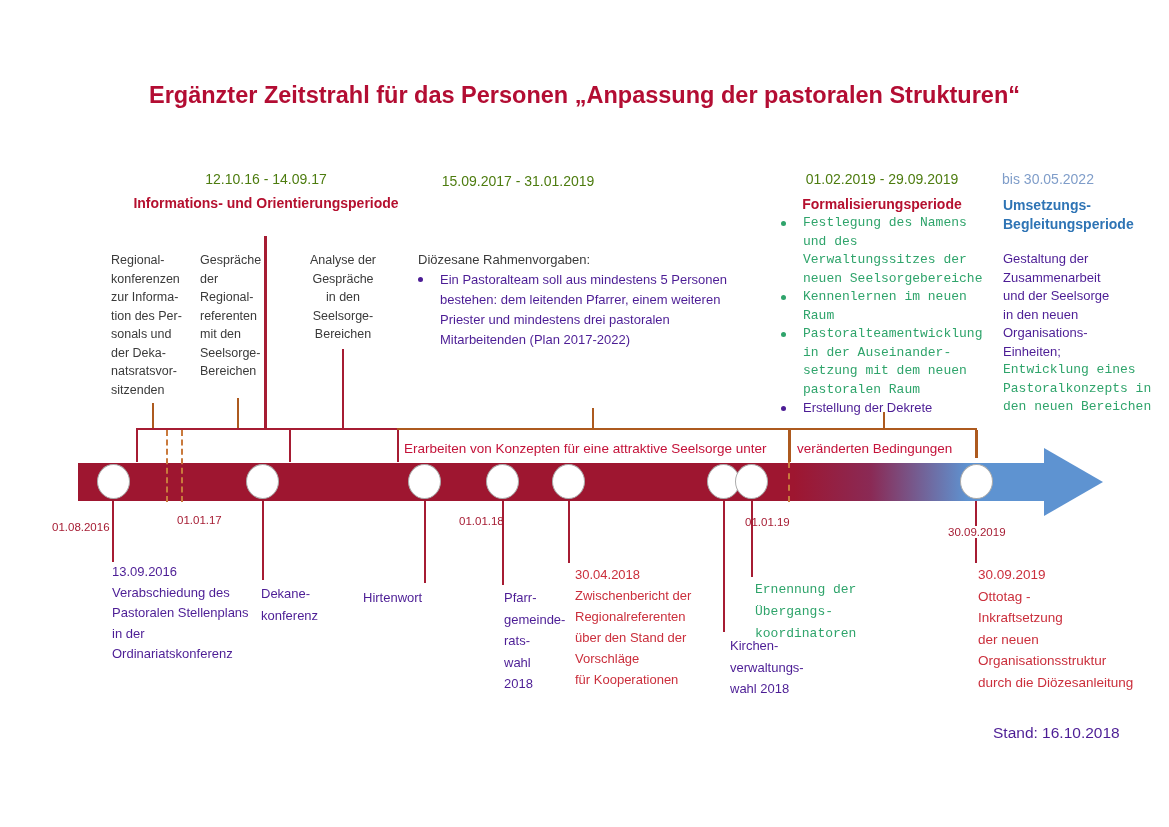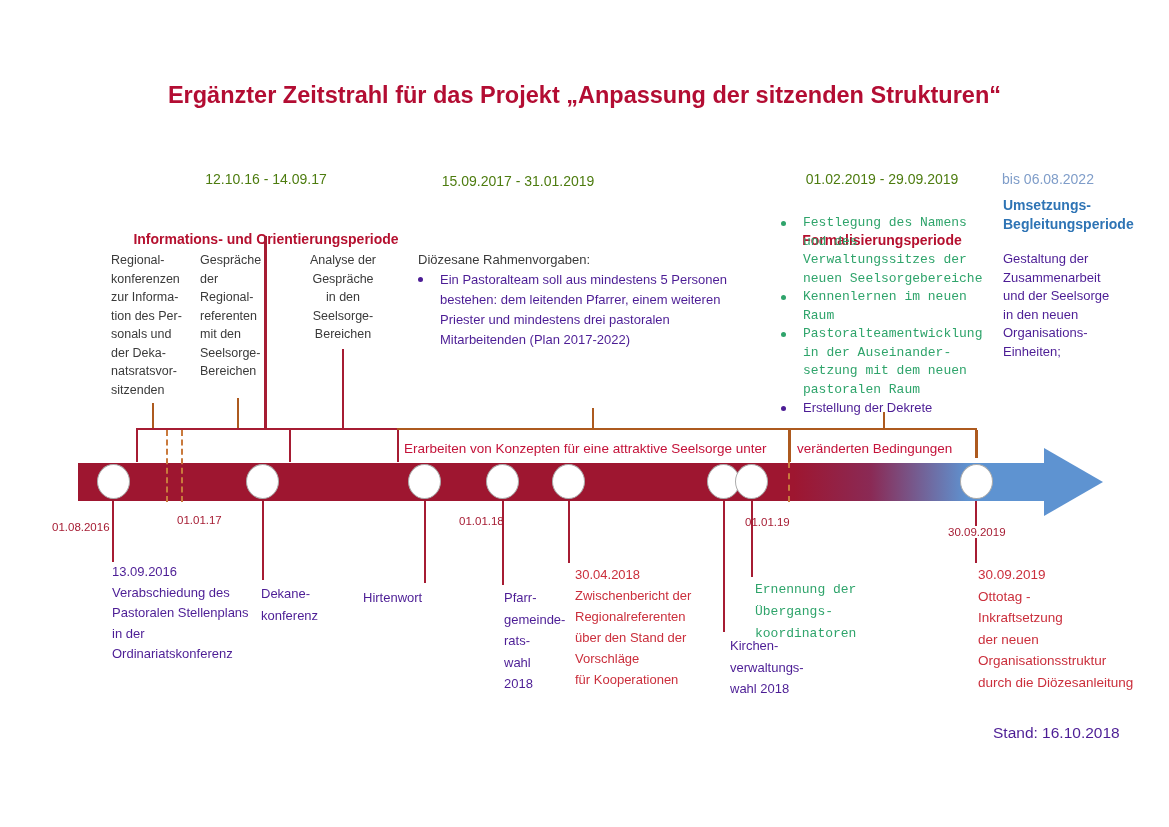--- a/index.html
+++ b/index.html
@@ -9,21 +9,21 @@
   .pre{white-space:pre-line;}
   .ctr{text-align:center;}
   .t12{font-size:12.5px;line-height:18.5px;}
   .t13{font-size:13px;line-height:18.5px;}
   .t13b{font-size:13px;line-height:20px;}
   .low{font-size:13px;line-height:21.5px;}
   .axisdate{font-size:11.5px;color:#a61c33;}
   .red{color:#cb2f3c;}
   .green{color:#2fa46b;font-family:Liberation Mono, monospace;}
   .black{color:#4c1d95;}
-  .periodname{font-weight:bold;font-size:14px;color:#b5102f;margin-top:36px;}
+  .periodname{font-weight:bold;font-size:14px;color:#b5102f;}
   .perioddate{font-size:14px;color:#4d7c0f;}
   .vline{position:absolute;background:#a61c33;}
   .oline{position:absolute;background:#ad5a1f;}
   .dashline{position:absolute;width:0;border-left:2px dashed #c97a3d;z-index:4;}
   .droplinet{position:absolute;width:1.5px;background:#a61c33;}
   .circle{position:absolute;width:33px;height:35px;border-radius:50%;
           background:#ffffff;border:1.5px solid #ababab;box-sizing:border-box;z-index:5;}
   .bullets{display:flex;flex-direction:column;}
   .bitem{display:flex;align-items:flex-start;}
   .dot{flex:0 0 auto;width:5px;height:5px;border-radius:50%;background:currentColor;
@@ -35,31 +35,31 @@
         border-left:59px solid #5e93d1;}
   #title{position:absolute;left:0;right:0;top:82px;text-align:center;
          font-size:23.5px;font-weight:bold;color:#b30d33;}
   .banner{position:absolute;top:441px;font-size:13.5px;color:#c41239;z-index:6;}
 </style>
 </head>
 <body>
 
 <div id="slide">
 
-  <div id="title">Ergänzter Zeitstrahl für das Projekt „Anpassung der sitzenden Strukturen“</div>
+  <div id="title">Ergänzter Zeitstrahl für das Personen „Anpassung der pastoralen Strukturen“</div>
 
   <div class="abs perioddate ctr" style="left:141px;top:171px;width:250px;">12.10.16 - 14.09.17</div>
   <div class="abs periodname ctr" style="left:116px;top:195px;width:300px;">Informations- und Orientierungsperiode</div>
 
   <div class="abs perioddate ctr" style="left:393px;top:173px;width:250px;">15.09.2017 - 31.01.2019</div>
 
   <div class="abs perioddate ctr" style="left:757px;top:171px;width:250px;">01.02.2019 - 29.09.2019</div>
   <div class="abs periodname ctr" style="left:757px;top:196px;width:250px;">Formalisierungsperiode</div>
 
-  <div class="abs perioddate ctr" style="left:992px;top:171px;width:112px;color:#7f9dc9;">bis 06.08.2022</div>
+  <div class="abs perioddate ctr" style="left:992px;top:171px;width:112px;color:#7f9dc9;">bis 30.05.2022</div>
   <div class="abs pre" style="left:1003px;top:196px;font-size:14px;font-weight:bold;color:#2e74b5;line-height:18.5px;">Umsetzungs-
 Begleitungsperiode</div>
 
   <div class="abs t12 pre" style="left:111px;top:251px;width:90px;">Regional-
 konferenzen
 zur Informa-
 tion des Per-
 sonals und
 der Deka-
 natsratsvor-
@@ -114,20 +114,23 @@
     </div>
   </div>
 
   <div class="abs" style="left:1003px;top:250px;width:150px;">
     <div class="t13 pre black">Gestaltung der
 Zusammenarbeit
 und der Seelsorge
 in den neuen
 Organisations-
 Einheiten;</div>
+    <div class="t13 pre green">Entwicklung eines
+Pastoralkonzepts in
+den neuen Bereichen</div>
   </div>
 
   <div class="vline" style="left:136px;top:428px;width:262px;height:2px;"></div>
   <div class="oline" style="left:397px;top:428px;width:580px;height:2px;"></div>
   <div class="vline" style="left:136px;top:428px;width:2px;height:34px;"></div>
   <div class="oline" style="left:152px;top:403px;width:2px;height:25px;"></div>
   <div class="oline" style="left:237px;top:398px;width:2px;height:30px;"></div>
   <div class="vline" style="left:264px;top:236px;width:3px;height:192px;"></div>
   <div class="vline" style="left:342px;top:349px;width:2px;height:79px;"></div>
   <div class="vline" style="left:289px;top:430px;width:2px;height:32px;"></div>

